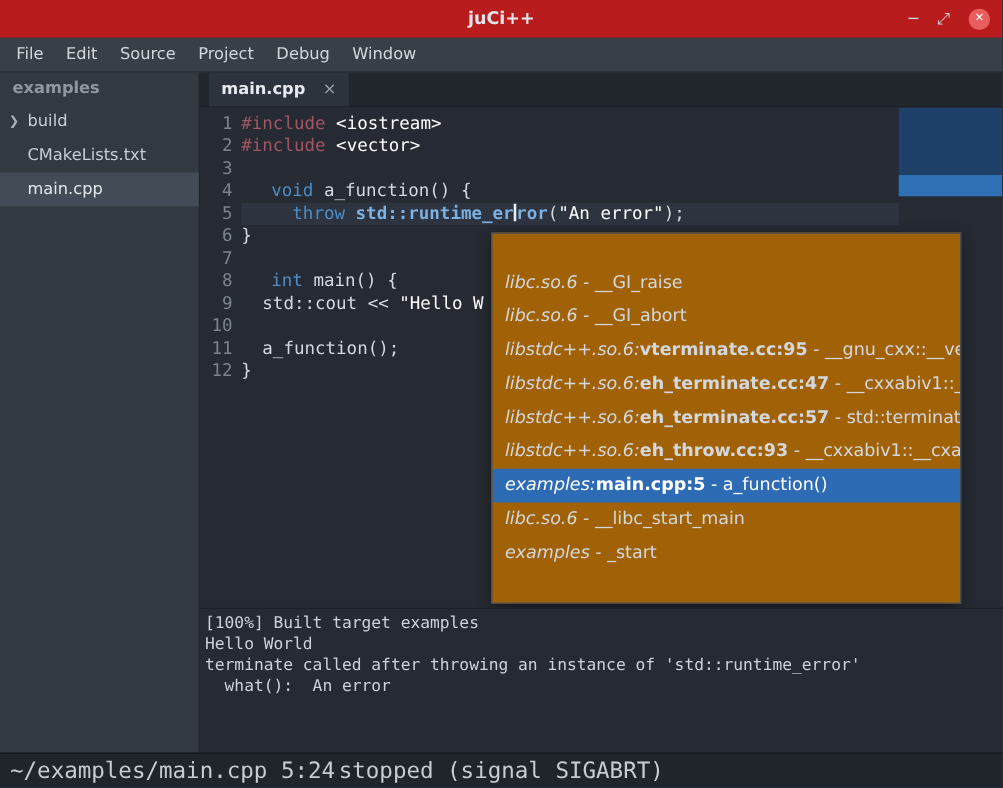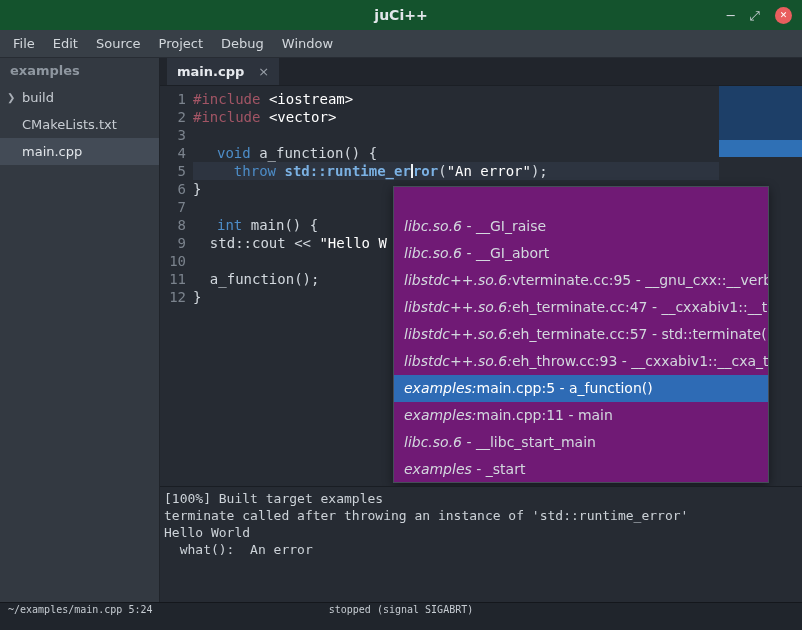--- a/index.html
+++ b/index.html
@@ -1,19 +1,19 @@
 <!DOCTYPE html>
 <html><head>
 <meta charset="utf-8">
 <style>
   html,body{margin:0;padding:0;background:#2b3036;}
   .window{width:802px;height:630px;background:#333941;overflow:hidden;position:relative;
           font-family:"DejaVu Sans",sans-serif;}
   
-  .titlebar{height:30px;background:#14532d;position:relative;}
+  .titlebar{height:30px;background:#b91c1c;position:relative;}
   .titlebar .title{position:absolute;left:0;right:0;top:0;line-height:30px;text-align:center;
           color:#e2e6ea;font-size:14px;font-weight:600;}
   .win-controls{position:absolute;right:10px;top:0;height:30px;display:flex;align-items:center;gap:15px;z-index:2;}
   .wc{color:#ced3d9;font-size:13px;line-height:1;cursor:default;}
   .wc-close{background:#e95e5e;border-radius:50%;width:17px;height:17px;display:flex;
           align-items:center;justify-content:center;color:#fff;font-size:9px;font-weight:bold;}
   
   .menubar{height:28px;background:#383f47;display:flex;align-items:center;padding-left:4px;
           border-bottom:1px solid #272c33;box-sizing:border-box;}
   .menu-item{padding:0 9px;font-size:13px;color:#d2d7dc;line-height:27px;}
@@ -40,35 +40,35 @@
   .code-line{display:flex;height:18px;line-height:18px;font-family:"DejaVu Sans Mono",monospace;font-size:14px;}
   .gutter-num{width:26px;text-align:right;padding-right:7px;color:#7b838d;flex:none;}
   .code-text{white-space:pre;color:#d3d9df;}
   .tk-plain{color:#d3d9df;}
   .tk-kw{color:#4d8dc8;margin-left:24px;}
   .tk-type{color:#7bb1e3;font-weight:bold;}
   .tk-preproc{color:#a25565;}
   .tk-string{color:#ffffff;}
   .caret{display:inline-block;width:2px;height:14px;background:#eef1f3;vertical-align:-2px;}
   
-  .popup{position:absolute;left:233px;top:100px;width:376px;height:297px;background:#701a75;
+  .popup{position:absolute;left:233px;top:100px;width:376px;height:297px;background:#a16207;
           border:1px solid #454d58;box-sizing:border-box;z-index:5;padding-top:26px;
           box-shadow:0 3px 10px rgba(0,0,0,.45);overflow:hidden;}
   .popup-row{height:27px;line-height:27px;padding:0 10px;font-size:14px;color:#d3d8de;
           white-space:nowrap;overflow:hidden;}
   .popup-row.selected{background:#2e6bb5;color:#ffffff;}
   .seg-module{font-style:italic;}
-  .seg-location{font-weight:normal;margin-top:32px;}
+  .seg-location{font-weight:bold;margin-top:32px;}
   
   .output{height:116px;border-top:1px solid #191d23;box-sizing:border-box;padding:3px 4px;
           font-family:"DejaVu Sans Mono",monospace;font-size:13px;color:#ccd2d8;background:#262b33;overflow:hidden;}
   .out-line{height:17px;line-height:17px;white-space:pre;}
   
-  .statusbar{height:28px;background:#20252c;border-top:1px solid #14171c;display:flex;align-items:flex-start;
-          padding:1px 8px;font-family:"DejaVu Sans Mono",monospace;font-size:10px;color:#c6ccd2;
+  .statusbar{height:28px;background:#20252c;border-top:1px solid #14171c;display:flex;align-items:center;
+          padding:1px 8px;font-family:"DejaVu Sans Mono",monospace;font-size:18px;color:#c6ccd2;
           position:relative;box-sizing:border-box;}
   .status-left{position:relative;z-index:1;}
   .status-center{position:absolute;left:0;right:0;text-align:center;}
 </style>
 </head>
 <body>
 
 <div class="window">
 
   <div class="titlebar">
@@ -166,31 +166,30 @@
           </div>
         <div class="popup">
           <div id="popup-rows">
               <div class="popup-row"><span class="seg-module">libc.so.6</span><span class="seg-symbol"> - __GI_raise</span></div>
               <div class="popup-row"><span class="seg-module">libc.so.6</span><span class="seg-symbol"> - __GI_abort</span></div>
               <div class="popup-row"><span class="seg-module">libstdc++.so.6:</span><span class="seg-location">vterminate.cc:95</span><span class="seg-symbol"> - __gnu_cxx::__verbos</span></div>
               <div class="popup-row"><span class="seg-module">libstdc++.so.6:</span><span class="seg-location">eh_terminate.cc:47</span><span class="seg-symbol"> - __cxxabiv1::__term</span></div>
               <div class="popup-row"><span class="seg-module">libstdc++.so.6:</span><span class="seg-location">eh_terminate.cc:57</span><span class="seg-symbol"> - std::terminate()</span></div>
               <div class="popup-row"><span class="seg-module">libstdc++.so.6:</span><span class="seg-location">eh_throw.cc:93</span><span class="seg-symbol"> - __cxxabiv1::__cxa_thro</span></div>
               <div class="popup-row selected"><span class="seg-module">examples:</span><span class="seg-location">main.cpp:5</span><span class="seg-symbol"> - a_function()</span></div>
-              <div class="popup-row"><span class="seg-module">examples:</span><span class="seg-location">main.cpp:11</span><span class="seg-symbol"> - main</span></div>
               <div class="popup-row"><span class="seg-module">libc.so.6</span><span class="seg-symbol"> - __libc_start_main</span></div>
               <div class="popup-row"><span class="seg-module">examples</span><span class="seg-symbol"> - _start</span></div>
             </div>
         </div>
       </div>
 
       <div class="output" id="output">
           <div class="out-line">[100%] Built target examples</div>
+          <div class="out-line">Hello World</div>
           <div class="out-line">terminate called after throwing an instance of 'std::runtime_error'</div>
-          <div class="out-line">Hello World</div>
           <div class="out-line">  what():  An error</div>
         </div>
 
     </div>
   </div>
 
   <div class="statusbar">
     <span class="status-left">~/examples/main.cpp 5:24</span>
     <span class="status-center">stopped (signal SIGABRT)</span>
   </div>

